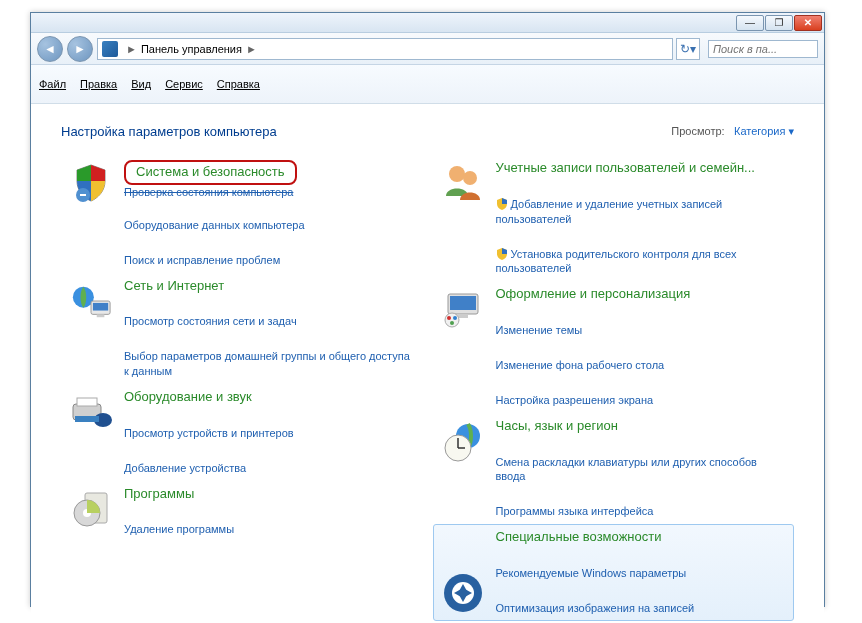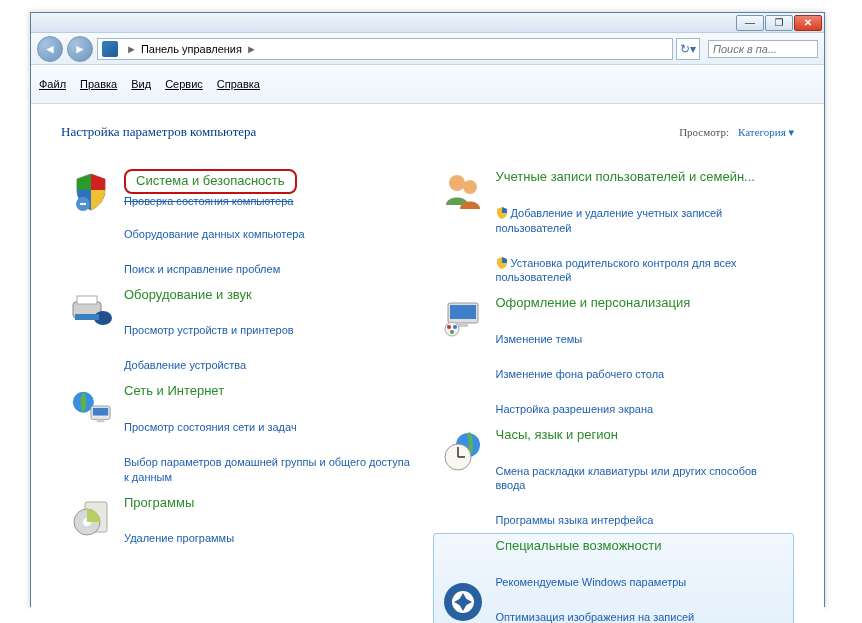--- a/index.html
+++ b/index.html
@@ -12,21 +12,21 @@
 .nav-btn { width: 26px; height: 26px; border-radius: 50%; background: radial-gradient(circle at 30% 30%,#a6c3e0,#6e96c0); border: 1px solid #7a95b0; display: flex; align-items: center; justify-content: center; color: #fff; font-size: 12px; cursor: pointer; }
 .addr { flex: 1; height: 22px; border: 1px solid #9fb8d0; background: #fff; display: flex; align-items: center; padding: 0 4px; font-size: 11px; }
 .addr-icon { width: 16px; height: 16px; background: linear-gradient(135deg,#3a80c0,#1e5a9a); margin-right: 4px; border-radius: 2px; }
 .addr .arrow { color: #666; margin: 0 4px; }
 .refresh-box { width: 24px; height: 22px; border: 1px solid #9fb8d0; background: #fff; display: flex; align-items: center; justify-content: center; color: #3a70b0; cursor: pointer; margin-left: -1px; }
 .search { width: 110px; height: 18px; border: 1px solid #9fb8d0; margin-left: 4px; padding: 0 4px; font-size: 11px; font-style: italic; color: #888; }
 .menubar { height: 39px; background: linear-gradient(180deg,#f7fbff,#edf3fa); border-bottom: 1px solid #d0dde8; display: flex; align-items: center; padding: 0 8px; gap: 14px; font-size: 11px; }
 .menubar span { cursor: pointer; }
 .menubar span u { text-decoration: underline; }
 .content { padding: 20px 30px; height: calc(100% - 74px); overflow: hidden; background: #fff; }
-.heading-row { display: flex; align-items: center; justify-content: space-between; margin-bottom: 24px; font-family: Liberation Serif, serif; }
+.heading-row { display: flex; justify-content: space-between; margin-bottom: 16px; }
 .heading { color: #003d8f; font-size: 13px; }
 .view-lbl { font-size: 11px; color: #555; }
 .view-val { color: #1a68c8; font-size: 11px; margin-left: 6px; cursor: pointer; }
 .cats { display: flex; gap: 10px; }
 .col { flex: 1; display: flex; flex-direction: column; }
 .cat { display: flex; gap: 10px; padding: 4px 6px; border: 1px solid transparent; border-radius: 3px; }
 .cat.sel { border-color: #9ec9f0; background: linear-gradient(180deg,#f2f8fe,#e4f0fb); align-items: flex-end; }
 .cat-icon { width: 46px; height: 46px; flex-shrink: 0; display: flex; align-items: center; justify-content: center; }
 .cat-body { flex: 1; font-size: 11px; }
 .cat-title { color: #2a8a2a; font-size: 13px; line-height: 1.3; cursor: pointer; display: inline; }
@@ -102,48 +102,48 @@
           <div class="cat-body">
             <span class="hl"><span class="cat-title">Система и безопасность</span></span>
             <span class="strike">Проверка состояния компьютера</span>
             <span class="sub">Оборудование данных компьютера</span>
             <span class="sub">Поиск и исправление проблем</span>
           </div>
         </div>
 
         <div class="cat">
           <div class="cat-icon">
-            <svg class="ic-hw" viewBox="0 0 44 36">
-                <rect x="4" y="10" width="28" height="16" rx="3" fill="#d0d0d0" stroke="#888"></rect>
-                <rect x="8" y="4" width="20" height="8" fill="#fff" stroke="#aaa"></rect>
-                <ellipse cx="34" cy="26" rx="9" ry="7" fill="#205090"></ellipse>
-                <rect x="6" y="22" width="24" height="6" fill="#3a80c0"></rect>
-              </svg>
-          </div>
-          <div class="cat-body">
-            <span class="cat-title">Оборудование и звук</span>
-            <span class="sub">Просмотр устройств и принтеров</span>
-            <span class="sub">Добавление устройства</span>
-          </div>
-        </div>
-
-        <div class="cat">
-          <div class="cat-icon">
             <svg class="ic-net" viewBox="0 0 44 36">
                 <circle cx="14" cy="14" r="11" fill="#3a90e0"></circle>
                 <path d="M14 3 C18 8 18 20 14 25 C10 20 10 8 14 3" fill="#60b050"></path>
                 <rect x="22" y="18" width="20" height="14" rx="2" fill="#e8e8e8" stroke="#999"></rect>
                 <rect x="24" y="20" width="16" height="8" fill="#4080c8"></rect>
                 <rect x="28" y="32" width="8" height="3" fill="#ccc"></rect>
               </svg>
           </div>
           <div class="cat-body">
             <span class="cat-title">Сеть и Интернет</span>
             <span class="sub">Просмотр состояния сети и задач</span>
             <span class="sub">Выбор параметров домашней группы и общего доступа к данным</span>
+          </div>
+        </div>
+
+        <div class="cat">
+          <div class="cat-icon">
+            <svg class="ic-hw" viewBox="0 0 44 36">
+                <rect x="4" y="10" width="28" height="16" rx="3" fill="#d0d0d0" stroke="#888"></rect>
+                <rect x="8" y="4" width="20" height="8" fill="#fff" stroke="#aaa"></rect>
+                <ellipse cx="34" cy="26" rx="9" ry="7" fill="#205090"></ellipse>
+                <rect x="6" y="22" width="24" height="6" fill="#3a80c0"></rect>
+              </svg>
+          </div>
+          <div class="cat-body">
+            <span class="cat-title">Оборудование и звук</span>
+            <span class="sub">Просмотр устройств и принтеров</span>
+            <span class="sub">Добавление устройства</span>
           </div>
         </div>
 
         <div class="cat">
           <div class="cat-icon">
             <svg class="ic-prog" viewBox="0 0 40 40">
                 <rect x="14" y="4" width="22" height="30" rx="2" fill="#e8e8e0" stroke="#aaa"></rect>
                 <circle cx="16" cy="24" r="13" fill="#d8d8d8" stroke="#999"></circle>
                 <circle cx="16" cy="24" r="4" fill="#fff"></circle>
                 <path d="M16 11 A13 13 0 0 1 29 24 L16 24 Z" fill="#b8d060"></path>

